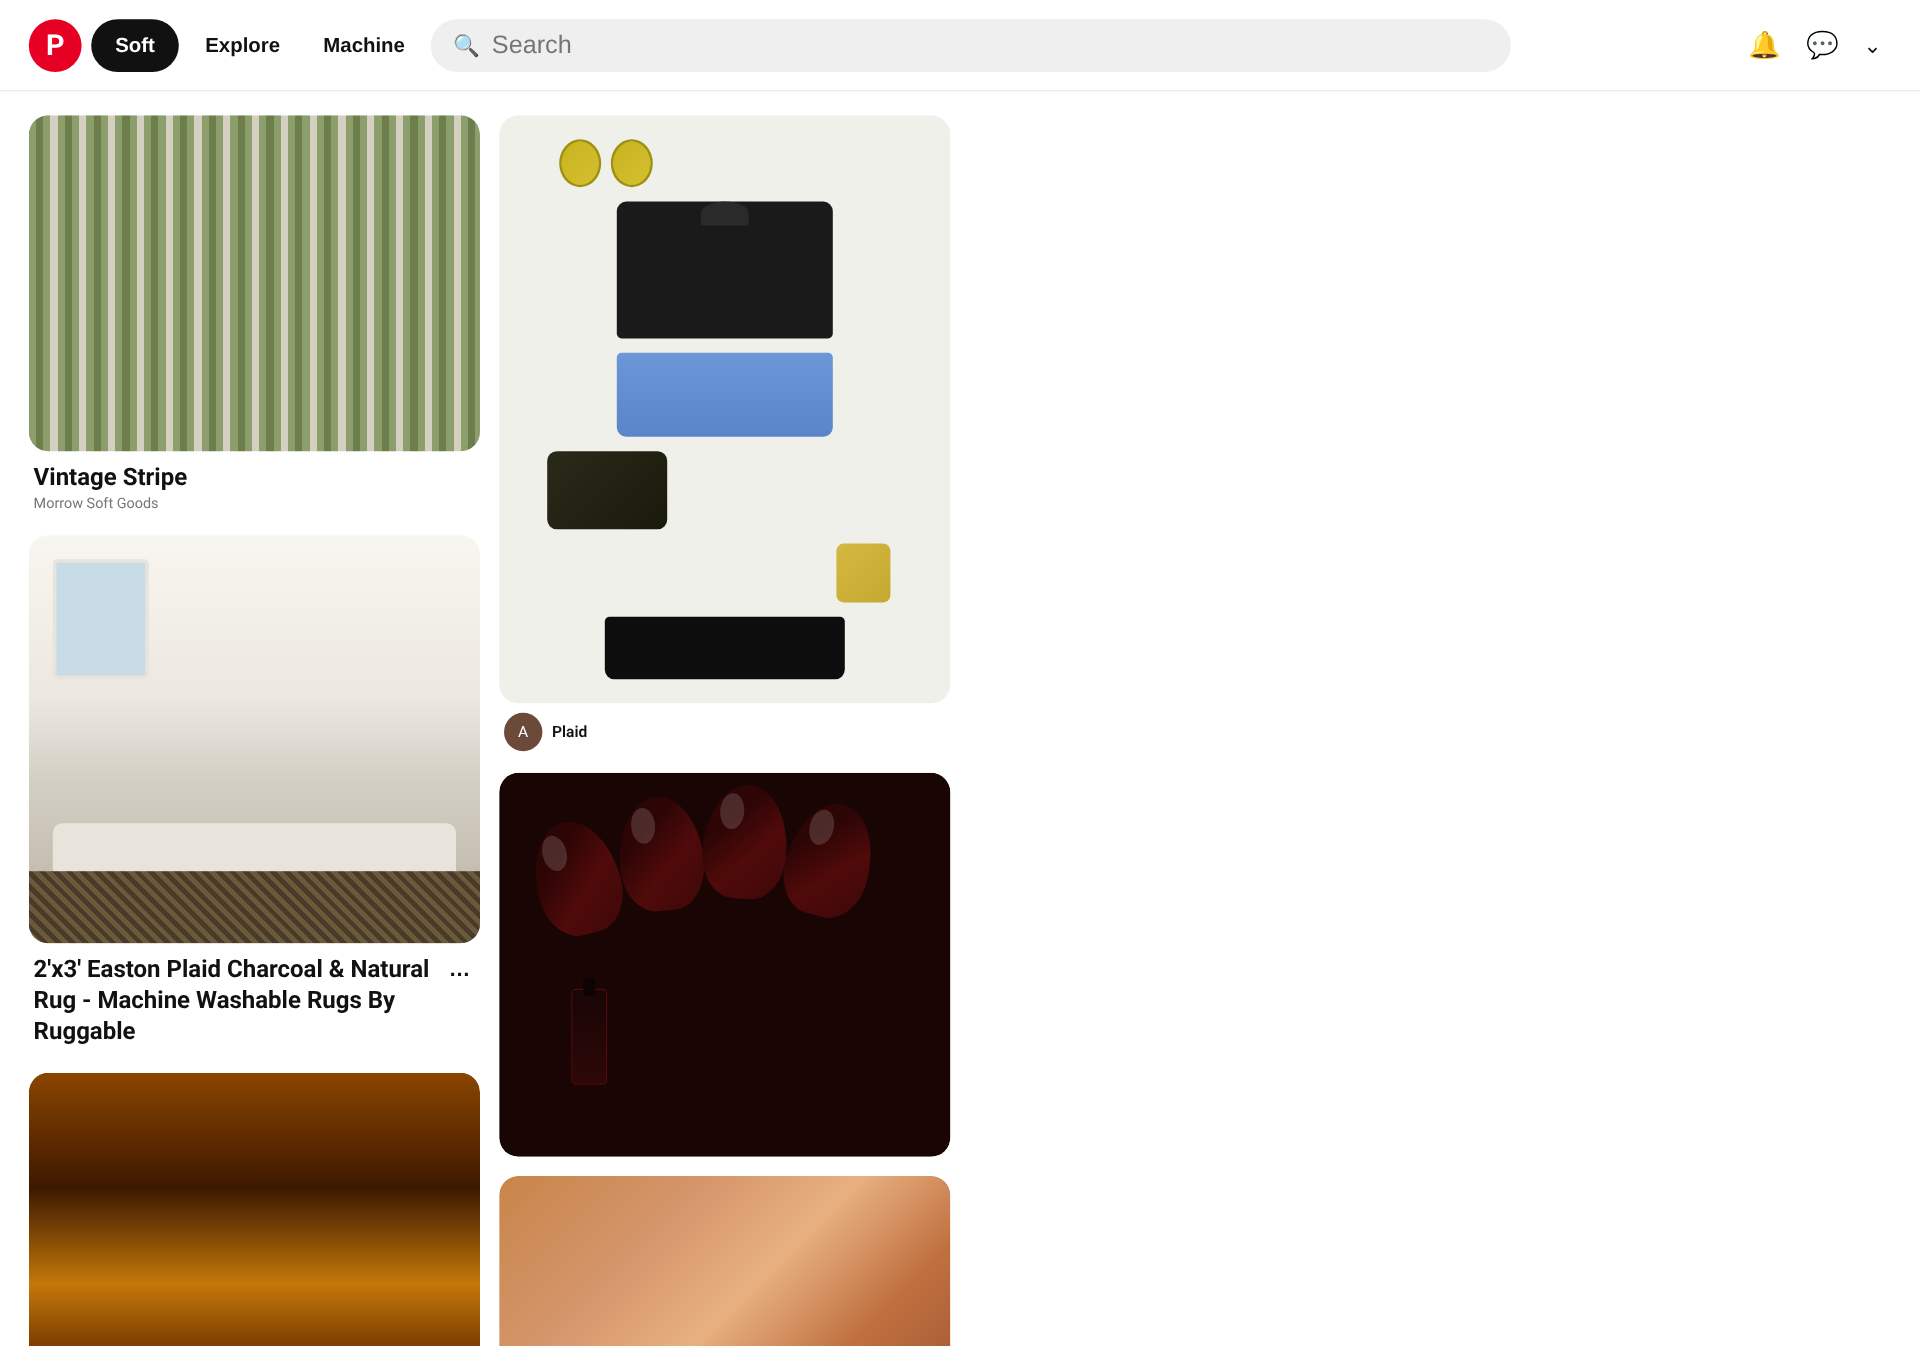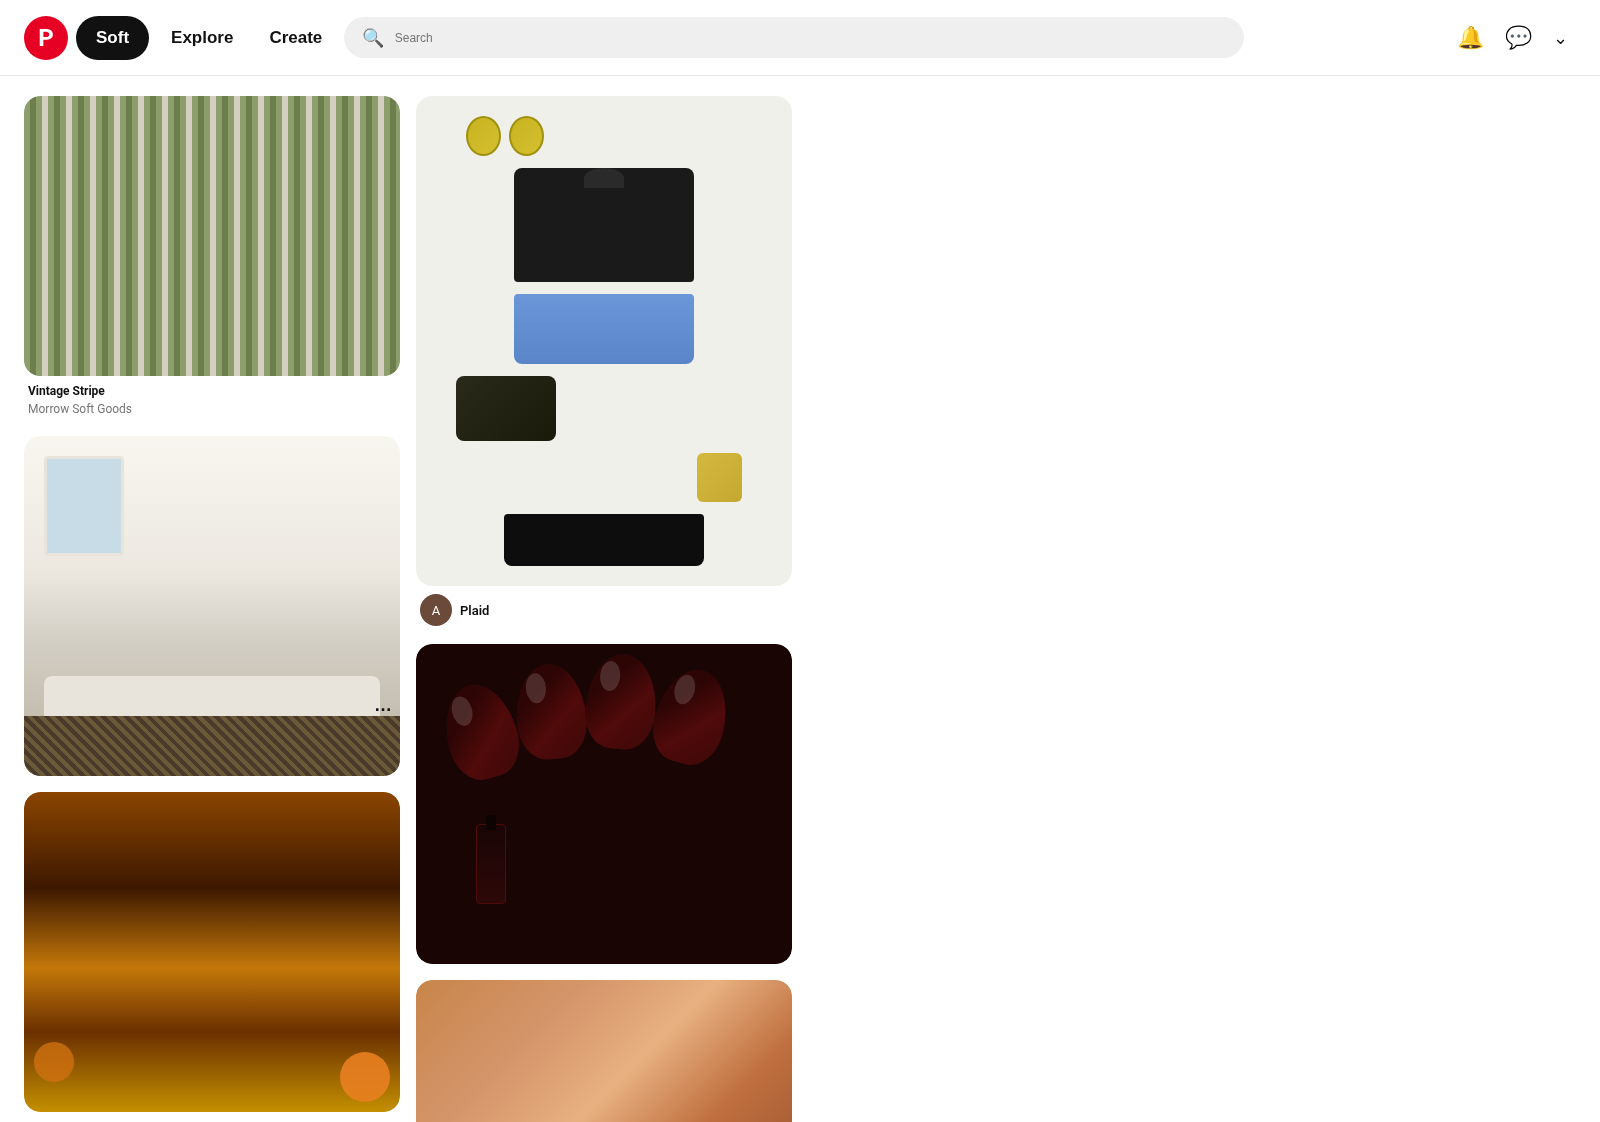--- a/index.html
+++ b/index.html
@@ -54,21 +54,21 @@
       align-items: center;
       background: #efefef;
       border-radius: 24px;
       padding: 10px 18px;
       gap: 10px;
       max-width: 900px;
     }
     .search-input {
       border: none;
       background: transparent;
-      font-size: 12px;
+      font-size: 21px;
       color: #767676;
       outline: none;
       width: 100%;
     }
     .header-icons {
       display: flex;
       align-items: center;
       gap: 4px;
       margin-left: auto;
     }
@@ -103,21 +103,21 @@
       border-radius: 16px;
       overflow: hidden;
       background: #fff;
       cursor: pointer;
       position: relative;
     }
     .pin-info {
       padding: 8px 4px 4px;
     }
     .pin-title {
-      font-size: 12px;
+      font-size: 20px;
       font-weight: 700;
       color: #111;
       line-height: 1.3;
       margin-bottom: 2px;
     }
     .pin-subtitle {
       font-size: 12px;
       color: #767676;
     }
     .pin-author {
@@ -223,21 +223,21 @@
     .nail-shine { position: absolute; background: rgba(255,255,255,0.15); border-radius: 50%; width: 20px; height: 30px; top: 8px; left: 12px; }
   </style>
 </head>
 <body>
 
 <header class="header">
   <div class="logo">P</div>
 
   <button class="nav-home">Soft</button>
   <button class="nav-link">Explore</button>
-  <button class="nav-link">Create</button>
+  <button class="nav-link">Machine</button>
 
   <div class="search-bar">
     <span style="color:#767676; font-size:18px;">🔍</span>
     <input class="search-input" type="text" placeholder="Search" style="">
   </div>
 
   <div class="header-icons">
     <button class="icon-btn">
       <span>🔔</span>
     </button>
@@ -264,20 +264,23 @@
       </div>
     </div>
 
     
     <div class="pin-card" style="position:relative;">
       <div class="living-room">
         <div class="lr-window"></div>
         <div class="lr-sofa"></div>
         <div class="lr-rug"></div>
       </div>
+      <div class="pin-info">
+        <div class="pin-title">2'x3' Easton Plaid Charcoal &amp; Natural Rug - Machine Washable Rugs By Ruggable</div>
+      </div>
       <button class="more-btn" style="position:absolute; bottom:60px; right:8px; font-size:18px; color:#111; background:none; border:none; cursor:pointer;">…</button>
     </div>
 
   </div>
 
   
   <div style="display:inline-block; width:100%; vertical-align:top;">
 
     
     <div class="pin-card">

